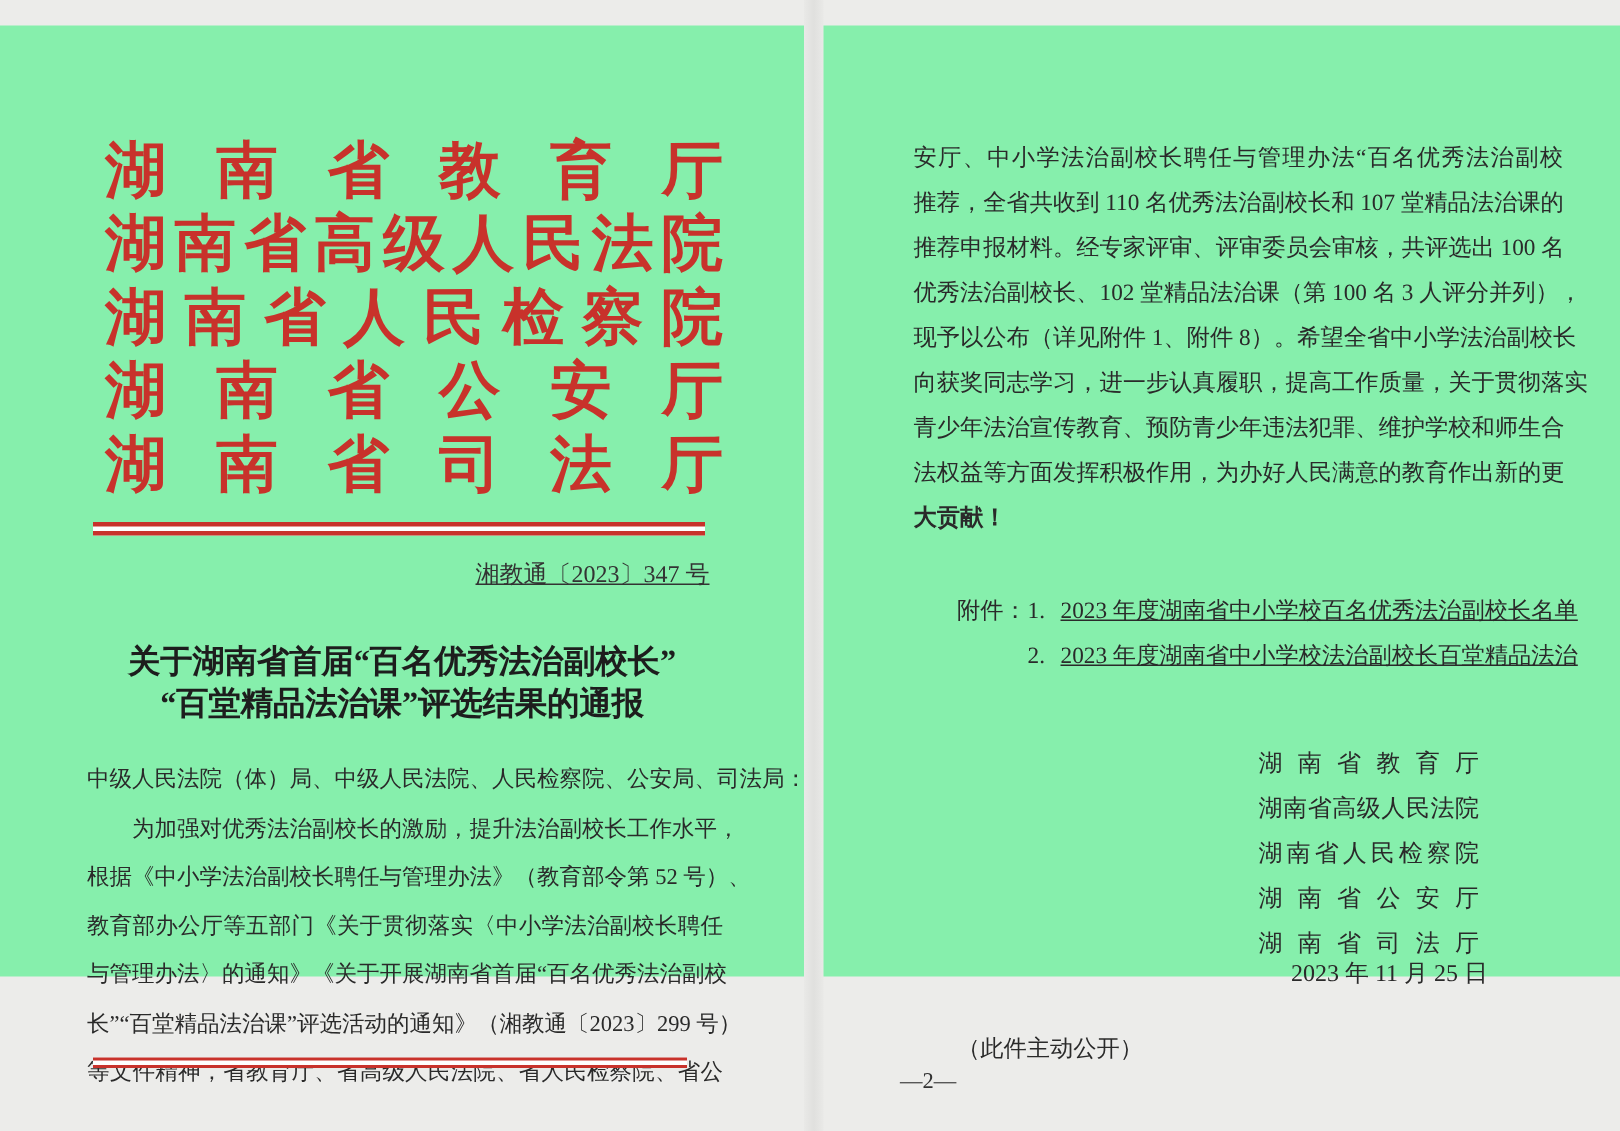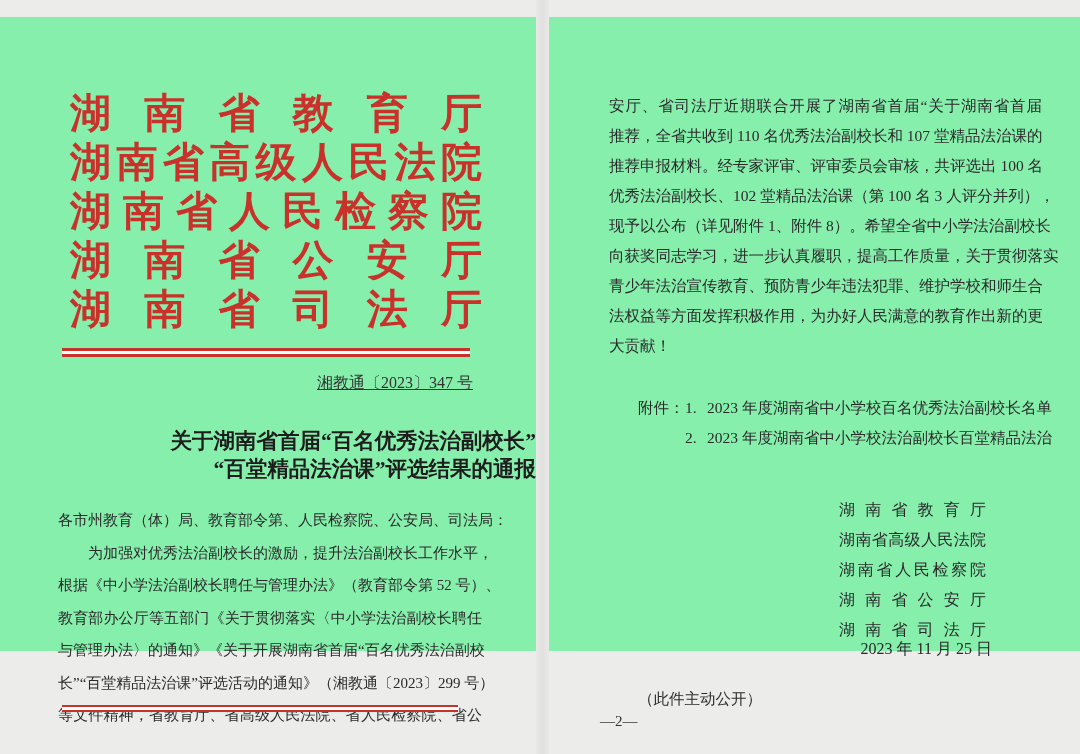--- a/index.html
+++ b/index.html
@@ -21,35 +21,35 @@
     height:49px;line-height:49px;
     font-size:41px;font-weight:bold;color:var(--red,#c8322b);
     text-align:justify;text-align-last:justify;text-justify:inter-character;
     white-space:nowrap;letter-spacing:0;
   }
   .red-rule{position:absolute;border-top:3px solid var(--red,#c8322b);
     border-bottom:3px solid var(--red,#c8322b);height:3px;background:#fefefe;}
   .rule-top{top:331px;left:62px;width:408px;}
   .rule-bottom{top:688px;left:62px;width:396px;border-top-width:2px;border-bottom-width:2px;}
   .doc-number{position:absolute;top:356px;right:63px;font-size:16px;color:#333;text-decoration:underline;}
-  .doc-title{position:absolute;top:410px;left:0;width:536px;text-align:right;
+  .doc-title{position:absolute;top:410px;left:0;width:536px;text-align:center;
     font-size:21.5px;font-weight:bold;line-height:28px;color:#1d1d1d;}
   .body-block{position:absolute;top:487px;left:58px;width:424px;
     font-size:15px;line-height:32.5px;color:#2a2a2a;}
   .body-line{text-align:justify;text-align-last:justify;text-justify:inter-character;
     white-space:nowrap;}
   .body-line.indent{text-indent:2em;}
 
   
   .body-block2{position:absolute;top:74px;left:60px;width:433px;
     font-size:15.5px;line-height:30px;color:#2a2a2a;}
-  .body-block2 .body-line.last{text-align:center;text-align-last:left;}
+  .body-block2 .body-line.last{text-align:center;text-align-last:left;font-weight:bold;}
   .attachment{position:absolute;top:376px;left:89px;width:404px;
     font-size:15.5px;line-height:30px;color:#2a2a2a;}
-  .att-row{white-space:nowrap;}
+  .att-row{white-space:nowrap;text-decoration:underline;}
   .att-label{display:inline-block;width:47px;}
   .att-num{display:inline-block;width:22px;}
   .att-row.cont{padding-left:47px;}
   .att-row.cont2{padding-left:69px;}
   .signatures{position:absolute;top:478px;left:290px;width:147px;
     font-size:16px;line-height:30px;color:#2a2a2a;}
   .sig-line{text-align:justify;text-align-last:justify;text-justify:inter-character;
     white-space:nowrap;}
   .doc-date{position:absolute;top:622px;right:88px;font-size:16px;color:#2a2a2a;}
   .disclosure{position:absolute;top:672px;left:89px;font-size:15.5px;color:#2a2a2a;}
@@ -73,38 +73,38 @@
     <div class="red-rule rule-top"></div>
 
     <div class="doc-number">湘教通〔2023〕347 号</div>
 
     <div class="doc-title">
       <div>关于湖南省首届“百名优秀法治副校长”</div>
       <div>“百堂精品法治课”评选结果的通报</div>
     </div>
 
     <div class="body-block">
-      <div class="body-line">各市州教育（体）局、教育部令第、人民检察院、公安局、司法局：</div>
+      <div class="body-line">中级人民法院（体）局、中级人民法院、人民检察院、公安局、司法局：</div>
       <div class="body-line indent">为加强对优秀法治副校长的激励，提升法治副校长工作水平，</div>
       <div class="body-line">根据《中小学法治副校长聘任与管理办法》（教育部令第 52 号）、</div>
       <div class="body-line">教育部办公厅等五部门《关于贯彻落实〈中小学法治副校长聘任</div>
       <div class="body-line">与管理办法〉的通知》《关于开展湖南省首届“百名优秀法治副校</div>
       <div class="body-line">长”“百堂精品法治课”评选活动的通知》（湘教通〔2023〕299 号）</div>
       <div class="body-line">等文件精神，省教育厅、省高级人民法院、省人民检察院、省公</div>
     </div>
 
     <div class="red-rule rule-bottom"></div>
   </div>
 
   <div class="page-divider"></div>
 
   <div class="page page-right">
 
     <div class="body-block2">
-      <div class="body-line">安厅、省司法厅近期联合开展了湖南省首届“关于湖南省首届</div>
+      <div class="body-line">安厅、中小学法治副校长聘任与管理办法“百名优秀法治副校</div>
       <div class="body-line">推荐，全省共收到 110 名优秀法治副校长和 107 堂精品法治课的</div>
       <div class="body-line">推荐申报材料。经专家评审、评审委员会审核，共评选出 100 名</div>
       <div class="body-line">优秀法治副校长、102 堂精品法治课（第 100 名 3 人评分并列），</div>
       <div class="body-line">现予以公布（详见附件 1、附件 8）。希望全省中小学法治副校长</div>
       <div class="body-line">向获奖同志学习，进一步认真履职，提高工作质量，关于贯彻落实</div>
       <div class="body-line">青少年法治宣传教育、预防青少年违法犯罪、维护学校和师生合</div>
       <div class="body-line">法权益等方面发挥积极作用，为办好人民满意的教育作出新的更</div>
       <div class="body-line last">大贡献！</div>
     </div>
 

